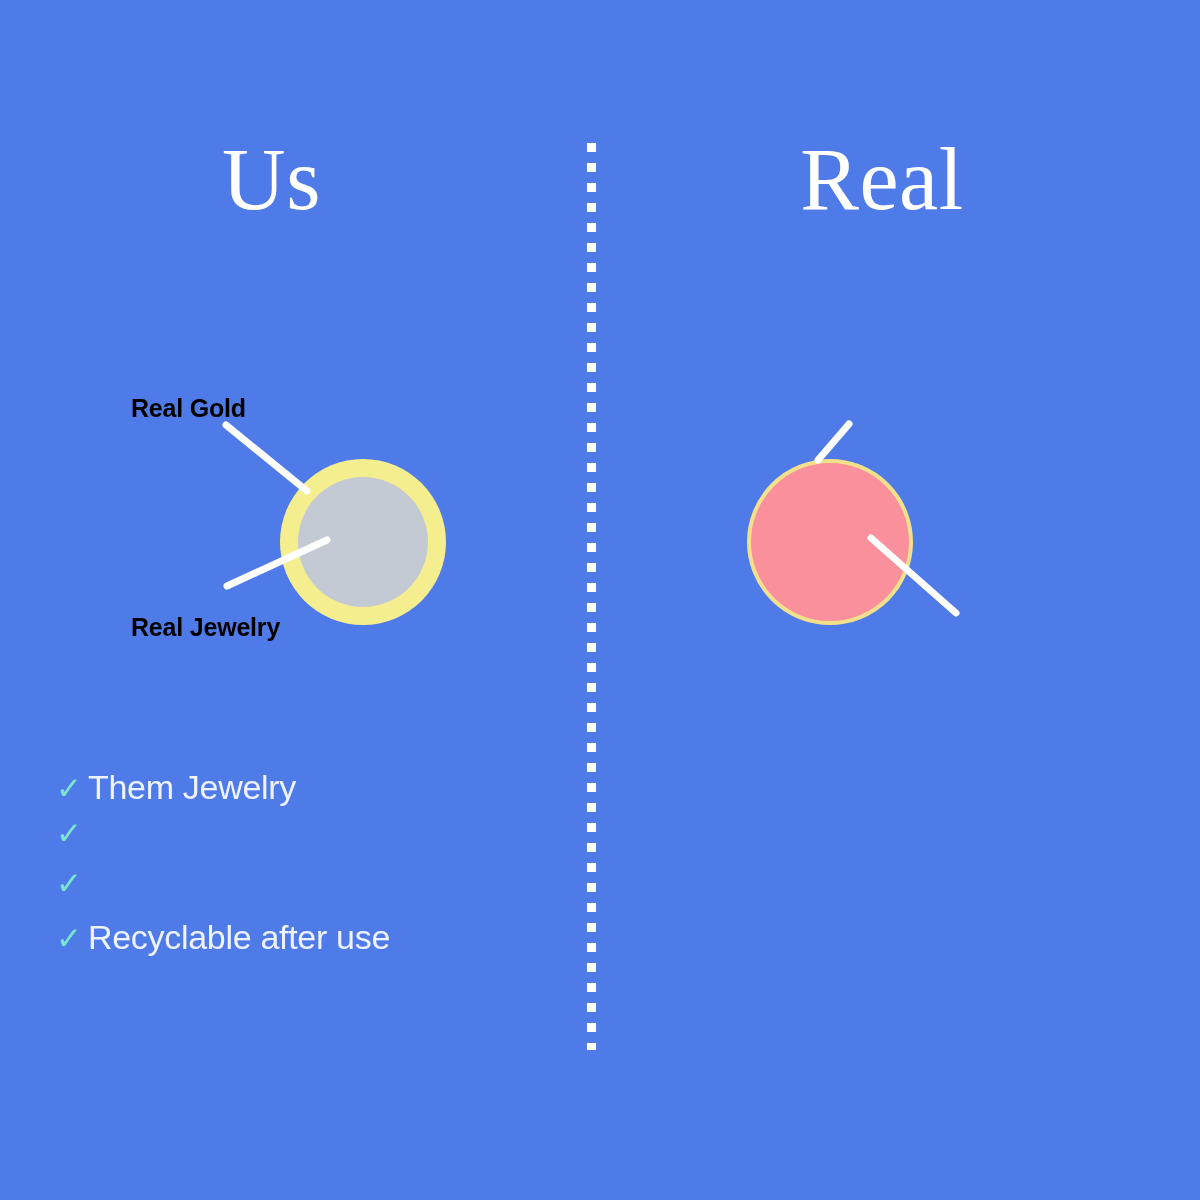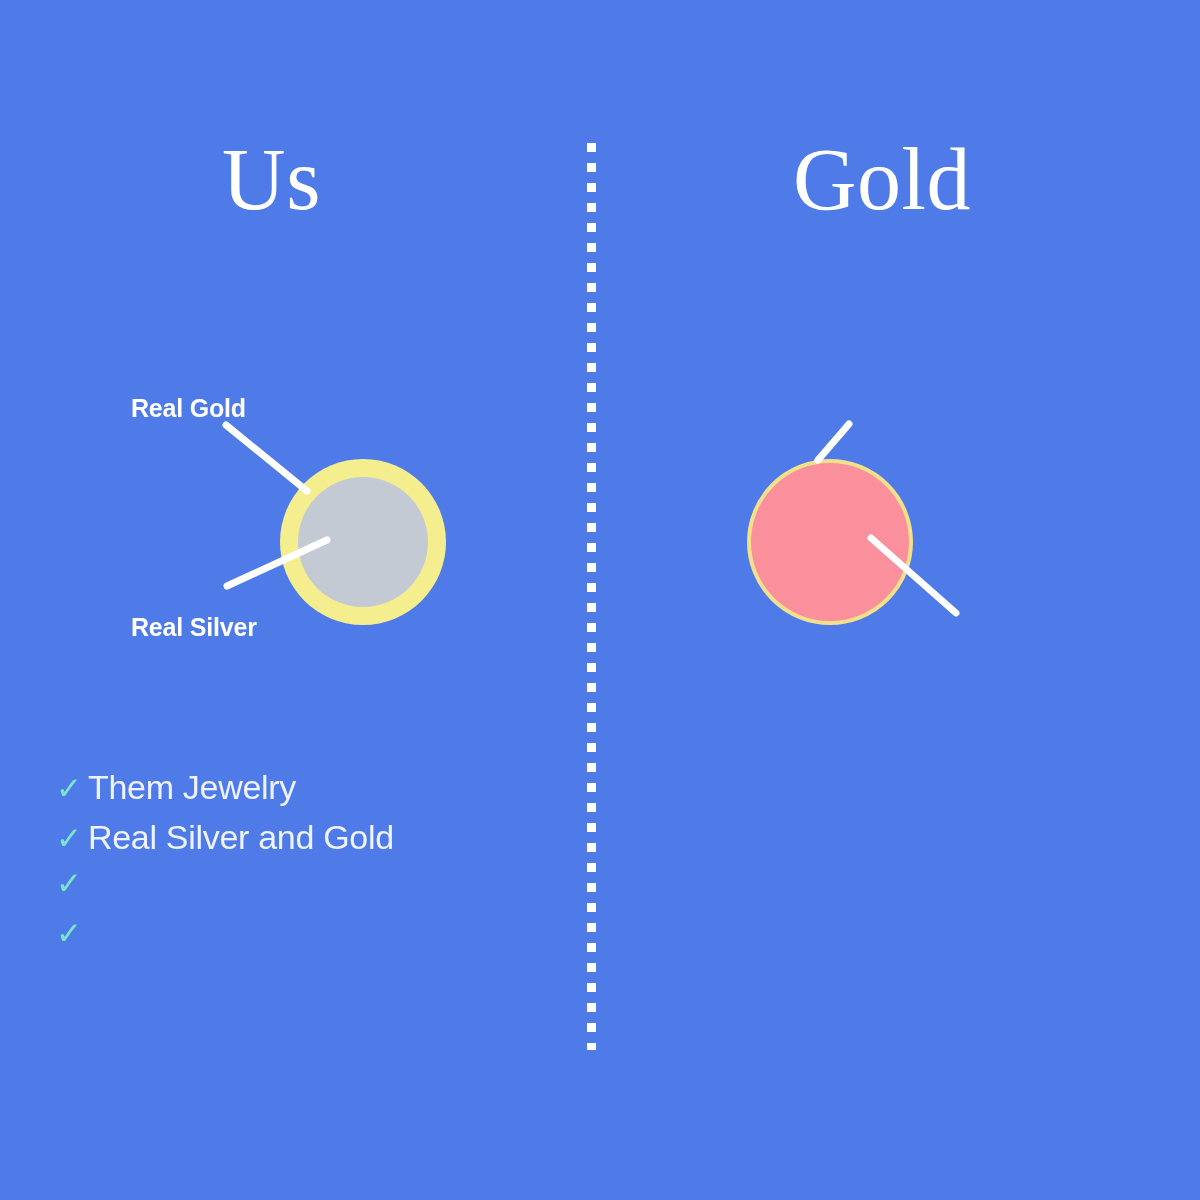--- a/index.html
+++ b/index.html
@@ -70,21 +70,21 @@
     top: 370px;
     left: 0;
     width: 100%;
     height: 300px;
   }
   .diagram svg { display: block; }
 
   
   .callout {
     position: absolute;
-    color: #ffffff;
+    color: #000000;
     font-size: 25px;
     font-weight: 700;
     letter-spacing: -0.2px;
     white-space: nowrap;
   }
   .callout.real-gold      { left: 131px; top: 394px; }
   .callout.real-silver    { left: 131px; top: 613px; }
 
   
   .feature-list {
@@ -133,45 +133,45 @@
         <circle cx="363" cy="172" r="65" fill="#C3CAD4"></circle>
 
         <line x1="226" y1="55" x2="307" y2="121" stroke="#FFFFFF" stroke-width="7" stroke-linecap="round"></line>
 
         <line x1="227" y1="216" x2="327" y2="170" stroke="#FFFFFF" stroke-width="7" stroke-linecap="round"></line>
       </svg>
     </div>
 
     <div class="callout real-gold">Real Gold</div>
 
-    <div class="callout real-silver">Real Silver</div>
+    <div class="callout real-silver">Real Jewelry</div>
 
     <ul class="feature-list">
       <li class="feature-item">
         <span class="feature-mark check">✓</span>
         <span class="feature-text">Them Jewelry</span>
       </li>
       <li class="feature-item">
         <span class="feature-mark check">✓</span>
-        <span class="feature-text">Real Silver and Gold</span>
       </li>
       <li class="feature-item">
         <span class="feature-mark check">✓</span>
       </li>
       <li class="feature-item">
         <span class="feature-mark check">✓</span>
+        <span class="feature-text">Recyclable after use</span>
       </li>
     </ul>
   </div>
 
   <div class="divider"></div>
 
   <div class="column right">
 
-    <div class="heading">Gold</div>
+    <div class="heading">Real</div>
 
     <div class="diagram">
       <svg width="604" height="300" viewBox="0 0 604 300">
 
         <circle cx="234" cy="172" r="81" fill="#F9909C" stroke="#F3E08A" stroke-width="4"></circle>
 
         <line x1="253" y1="54" x2="222" y2="90" stroke="#FFFFFF" stroke-width="7" stroke-linecap="round"></line>
 
         <line x1="275" y1="168" x2="360" y2="243" stroke="#FFFFFF" stroke-width="7" stroke-linecap="round"></line>
       </svg>

